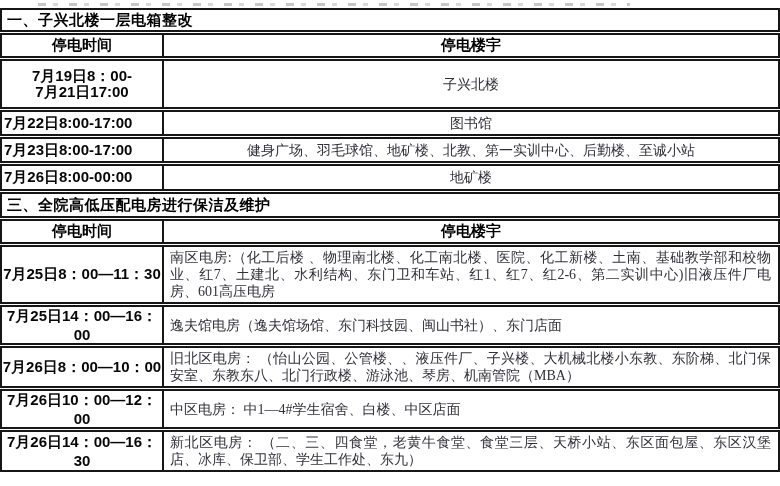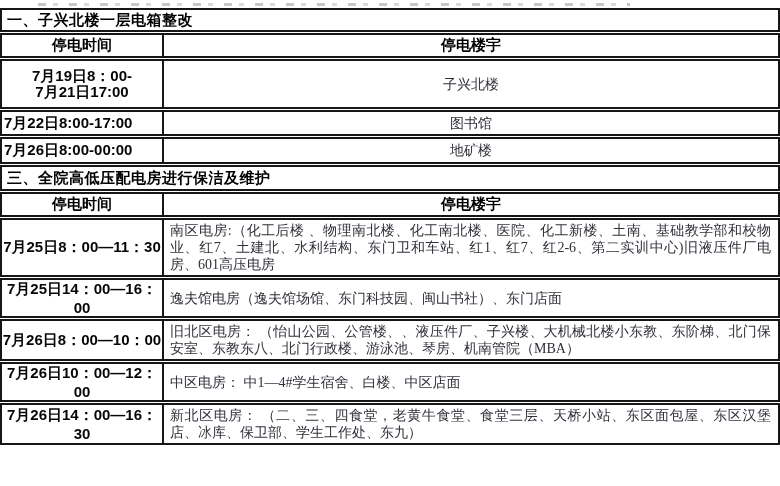--- a/index.html
+++ b/index.html
@@ -123,20 +123,24 @@
   <tr class="h50">
     <td class="time pre">7月19日8：00-
 7月21日17:00</td>
     <td class="bldg">子兴北楼</td>
   </tr>
 
   <tr class="s2row h26">
     <td class="time">7月22日8:00-17:00</td>
     <td class="bldg">图书馆</td>
   </tr>
+  <tr class="s2row h26">
+    <td class="time">7月23日8:00-17:00</td>
+    <td class="bldg">健身广场、羽毛球馆、地矿楼、北教、第一实训中心、后勤楼、至诚小站</td>
+  </tr>
   <tr class="s2row h27">
     <td class="time">7月26日8:00-00:00</td>
     <td class="bldg">地矿楼</td>
   </tr>
 
   <tr class="sec-title h26">
     <td colspan="2">三、全院高低压配电房进行保洁及维护</td>
   </tr>
   <tr class="col-head h25">
     <td>停电时间</td>

